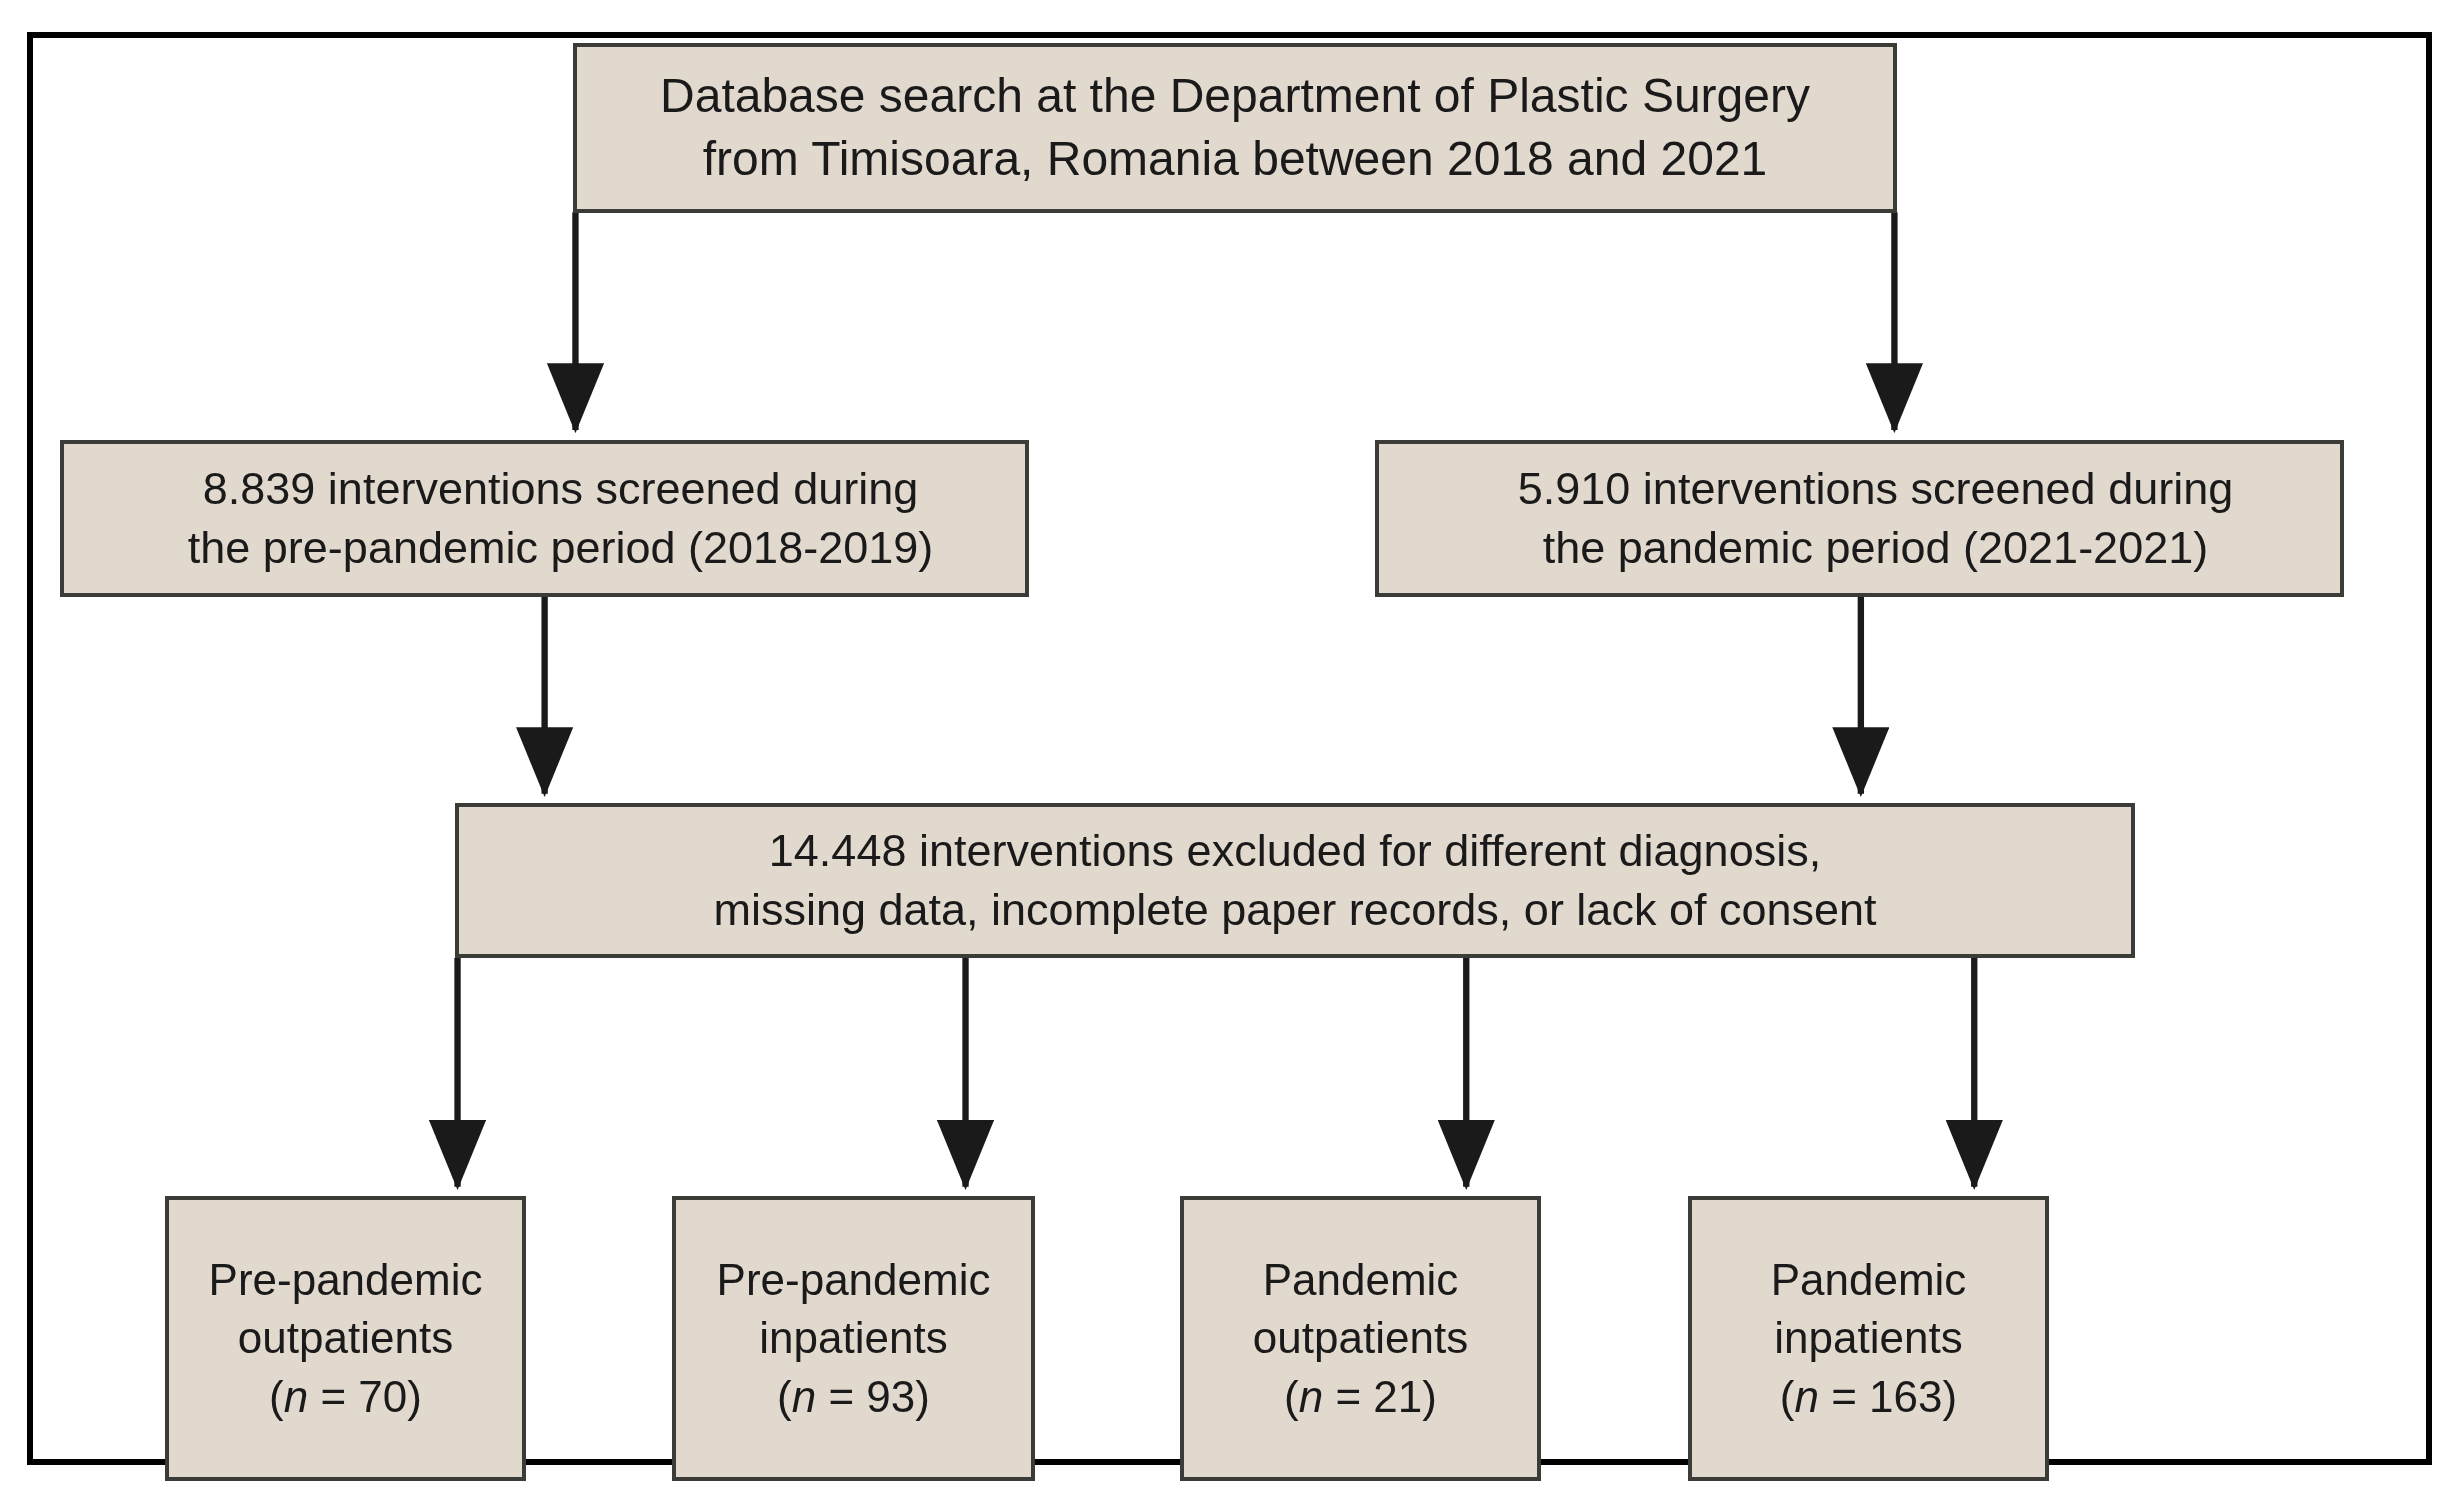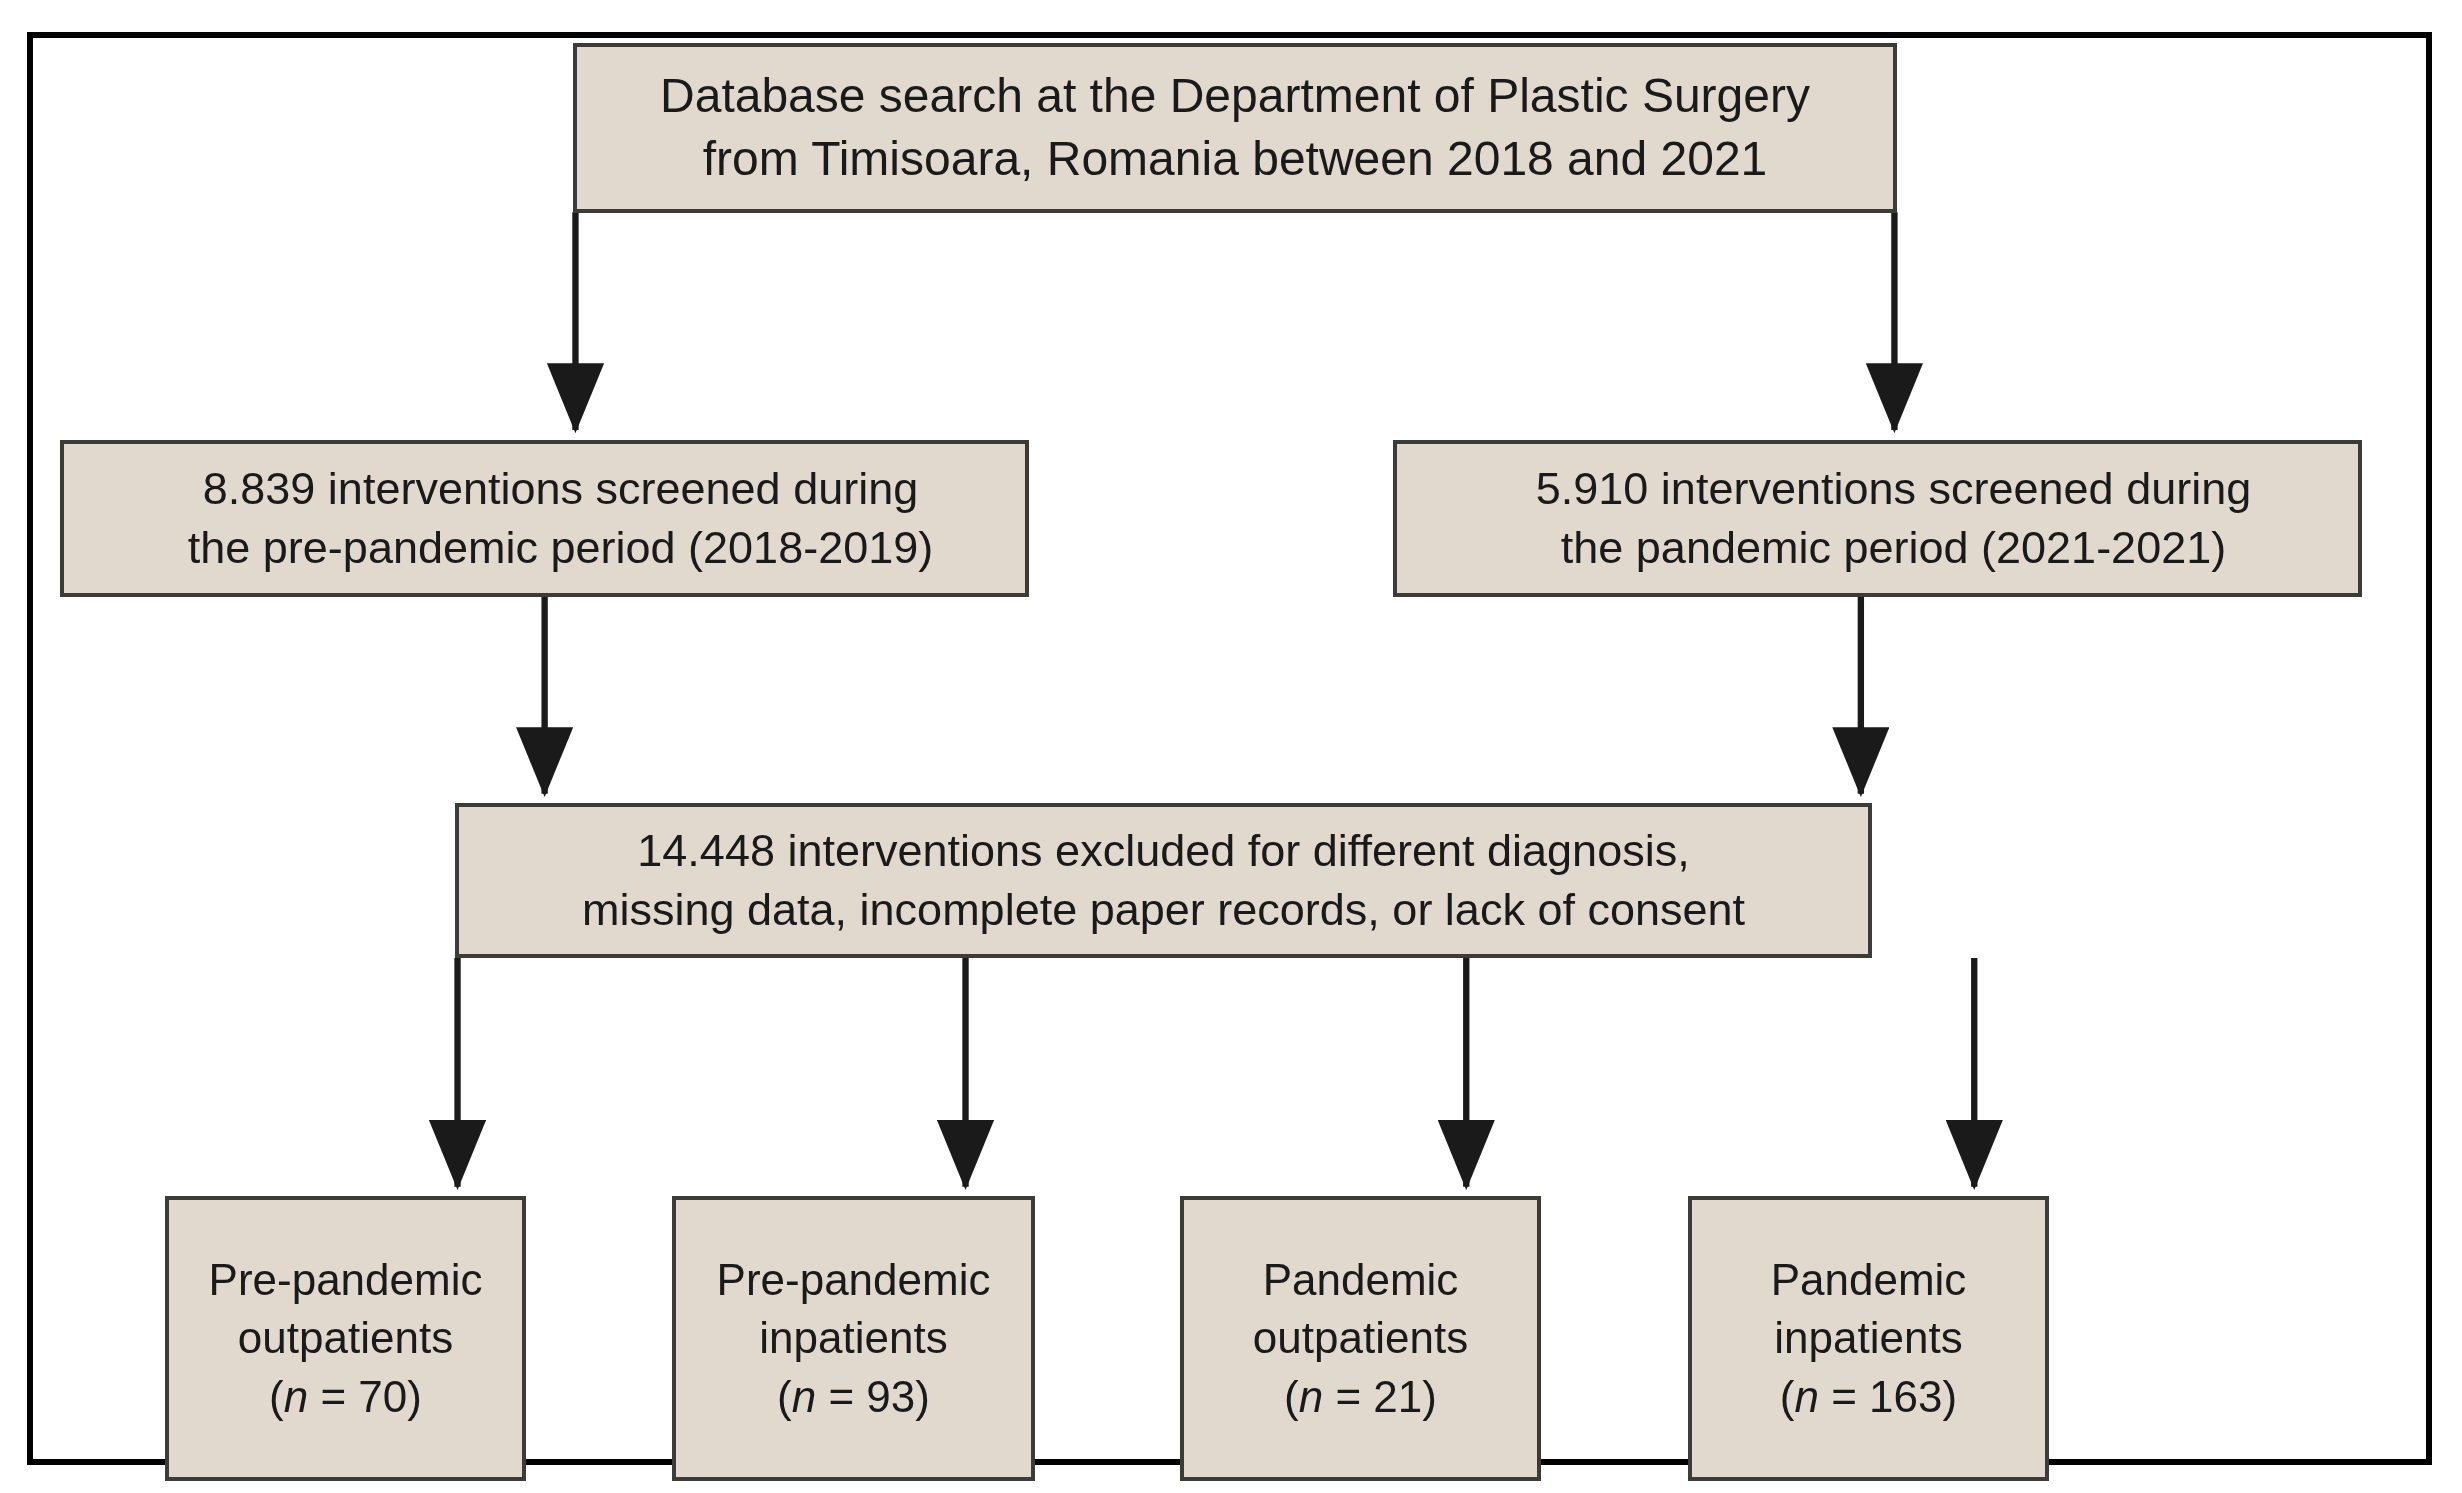--- a/index.html
+++ b/index.html
@@ -57,27 +57,27 @@
   }
   
   .screened-box {
     top: 402px;
     width: 969px;
     height: 157px;
     font-size: 45px;
     padding-left: 32px;
   }
   #node-screened-pre { left: 27px; }
-  #node-screened-pan { left: 1342px; margin-left: 18px; }
+  #node-screened-pan { left: 1342px; }
 
   
   #node-excluded {
     left: 422px;
     top: 765px;
-    width: 1417px;
+    width: 1680px;
     height: 155px;
     font-size: 45px;
   }
   
   .cohort-box {
     top: 1158px;
     height: 285px;
     font-size: 44px;
   }
   .cohort-box .node-line { line-height: 1.33; }

